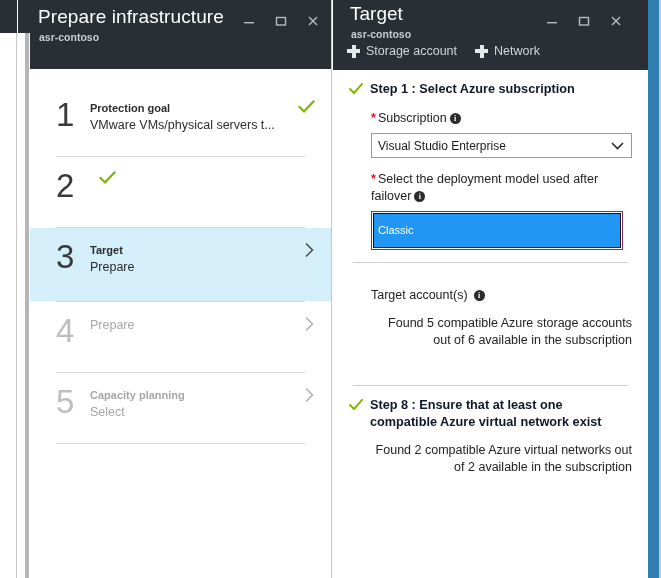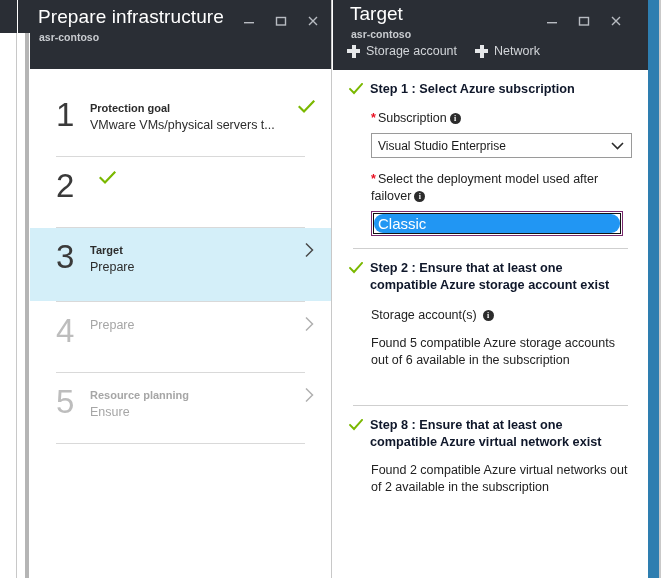--- a/index.html
+++ b/index.html
@@ -192,32 +192,32 @@
     border: 1px solid #7a2a6e;
     padding: 1px;
     background: #fff;
     width: 252px;
   }
   .listbox {
     border: 1px solid #111111;
     background: #fff;
   }
   .lopt {
-    font-size: 15px; color: #1a1a1a; line-height: 17px;
-    padding: 1px 4px; cursor: default; border-radius: 9px;
+    font-size: 11px; color: #1a1a1a; line-height: 17px;
+    padding: 8px 4px; cursor: default;
   }
   .lopt.sel { background: #2196f3; color: #ffffff; }
 
   .hr { height: 1px; background: #cfcfcf; margin: 12px 4px 0 4px; }
 
   .ptext {
     font-size: 12.5px; color: #222; line-height: 17px; padding-left: 22px;
     margin-top: 13px;
   }
-  .ptext.tight { margin-top: 11px; }
+  .ptext.tight { margin-top: 11px; text-align: right; }
 </style>
 </head>
 <body>
 
 <div class="app">
 
   <div class="frame-strip-outer">
     <div class="top-cap"></div>
   </div>
   <div class="frame-strip-inner">
@@ -299,22 +299,22 @@
           <svg class="chev" width="11" height="16" viewBox="0 0 11 16">
             <path d="M2 1.5 L8.5 8 L2 14.5" stroke="#b0b0b0" stroke-width="1.5" fill="none"></path>
           </svg>
         </div>
       </div>
       <div class="step-sep"></div>
 
       <div class="step dim">
         <div class="num">5</div>
         <div class="txt">
-          <div class="t1">Resource planning</div>
-          <div class="t2">Ensure</div>
+          <div class="t1">Capacity planning</div>
+          <div class="t2">Select</div>
         </div>
         <div class="right-mark">
           <svg class="chev" width="11" height="16" viewBox="0 0 11 16">
             <path d="M2 1.5 L8.5 8 L2 14.5" stroke="#b0b0b0" stroke-width="1.5" fill="none"></path>
           </svg>
         </div>
       </div>
       <div class="step-sep"></div>
 
     </div>
@@ -384,28 +384,22 @@
             <div class="listbox">
               <div class="lopt sel">Classic</div>
             </div>
           </div>
         </div>
       </div>
 
       <div class="hr"></div>
 
       <div class="stepblk">
-        <div class="stepblk-head">
-          <svg class="chk-small" width="14" height="12" viewBox="0 0 14 12">
-            <path d="M1 6 L5 10 L13 1" stroke="#7ab800" stroke-width="1.9" fill="none" stroke-linecap="square"></path>
-          </svg>
-          <div class="title">Step 2 : Ensure that at least one compatible Azure storage account exist</div>
-        </div>
-
-        <div class="ptext"><span>Storage account(s)</span><span class="info-ico" style="margin-left:6px;">i</span></div>
+
+        <div class="ptext"><span>Target account(s)</span><span class="info-ico" style="margin-left:6px;">i</span></div>
 
         <div class="ptext tight">Found 5 compatible Azure storage accounts out of 6 available in the subscription</div>
       </div>
 
       <div class="hr" style="margin-top:36px;"></div>
 
       <div class="stepblk">
         <div class="stepblk-head">
           <svg class="chk-small" width="14" height="12" viewBox="0 0 14 12">
             <path d="M1 6 L5 10 L13 1" stroke="#7ab800" stroke-width="1.9" fill="none" stroke-linecap="square"></path>

